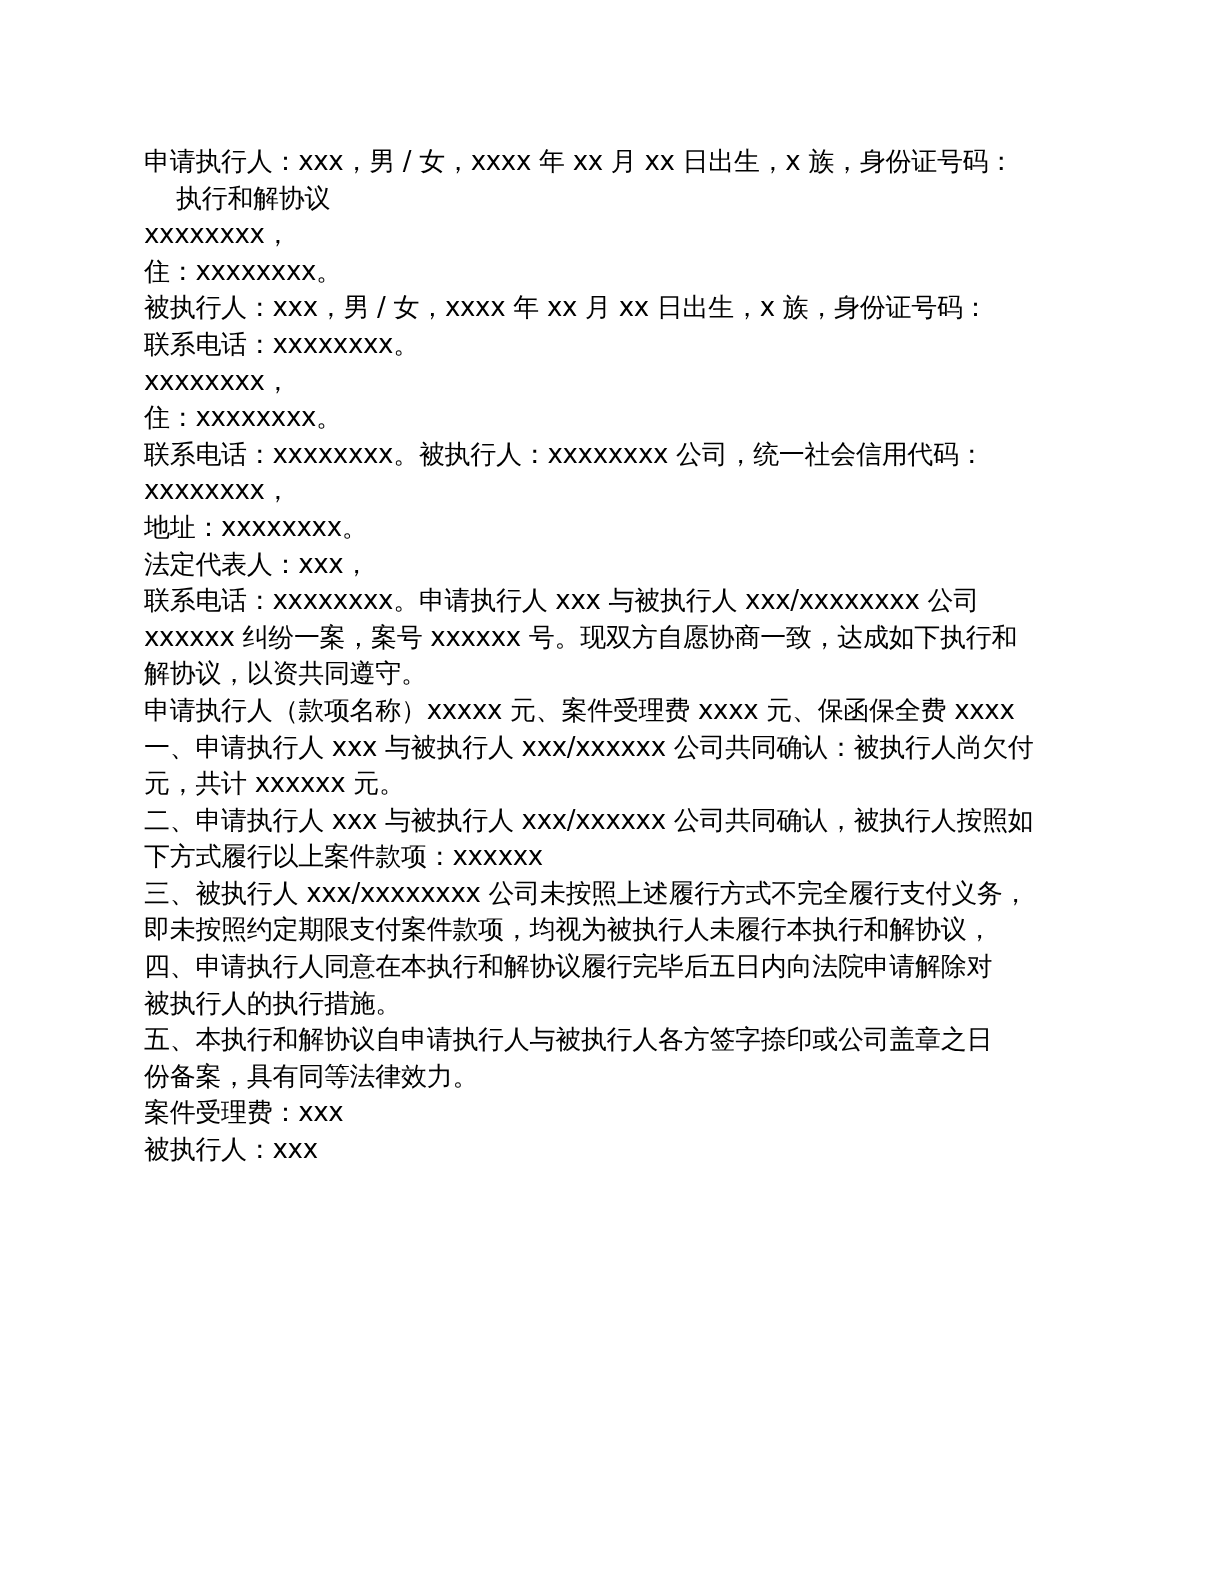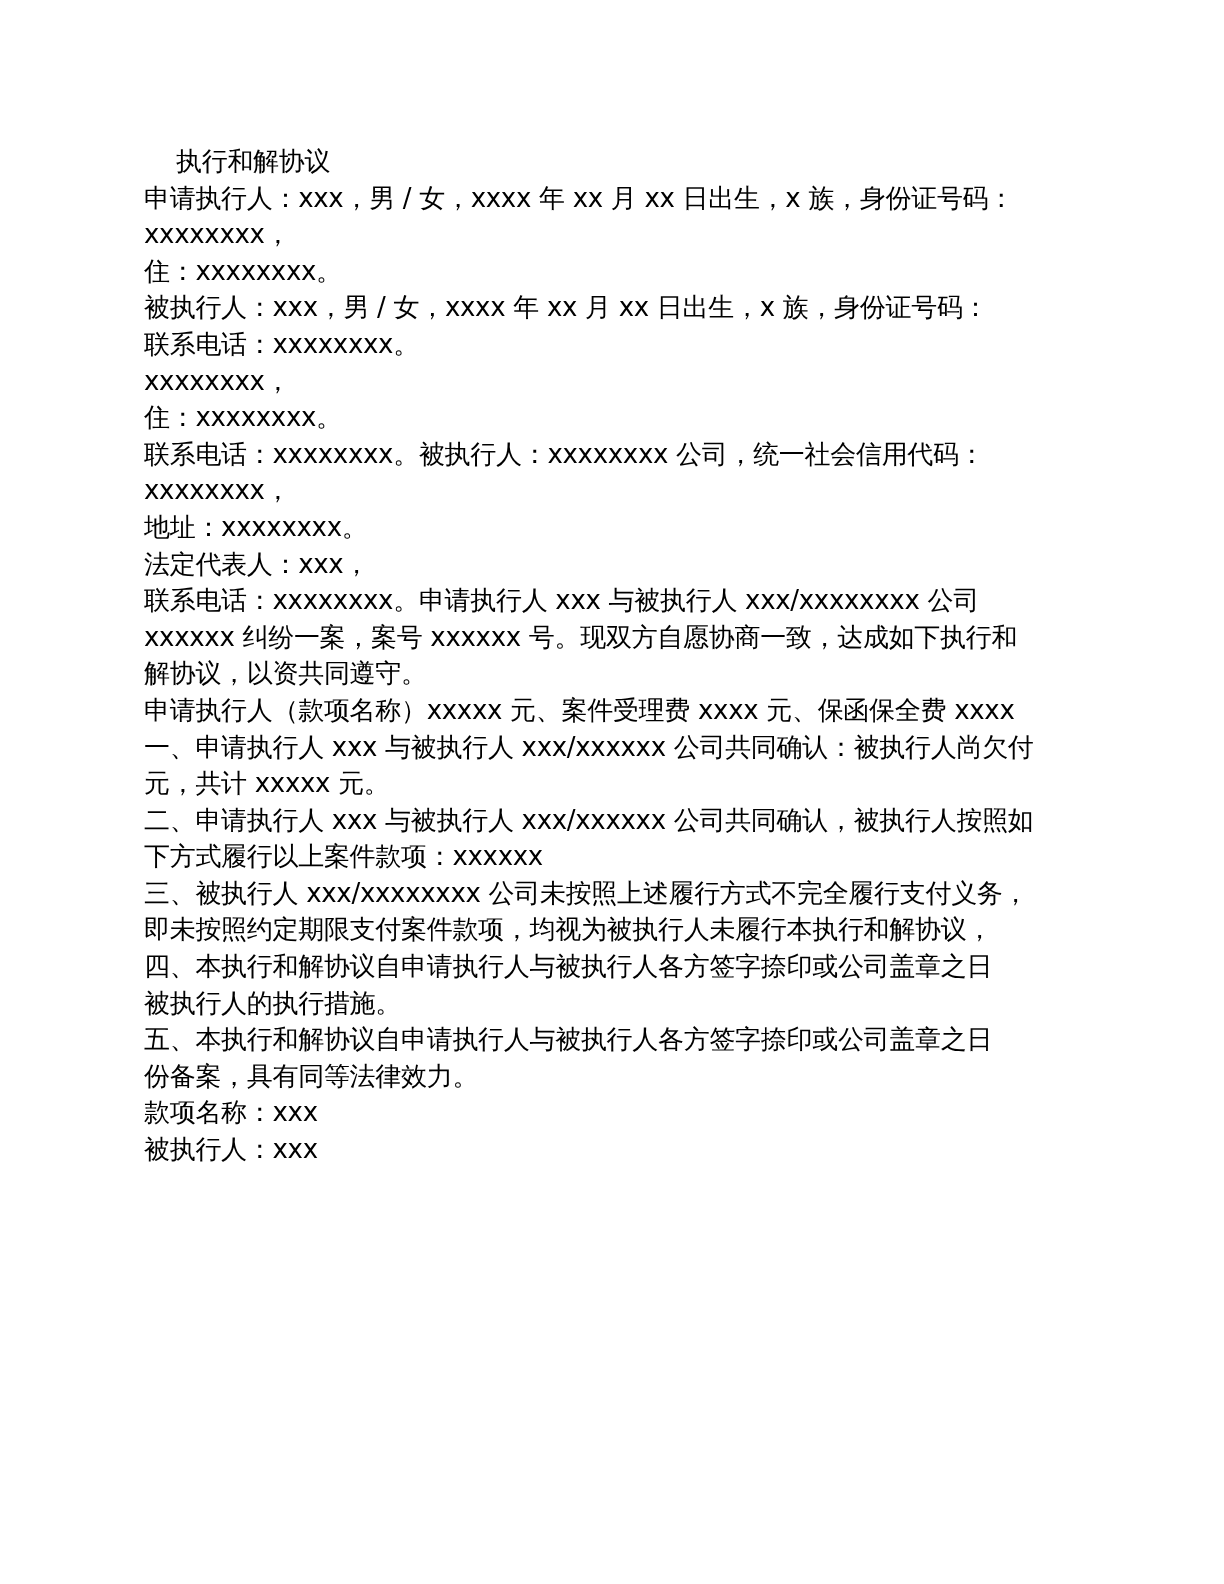--- a/index.html
+++ b/index.html
@@ -29,41 +29,41 @@
       letter-spacing: -0.3px;
     }
     .title {
       padding-left: 32px;
     }
   </style>
 </head>
 <body>
 
 <div class="page">
+  <div class="line">申请执行人：xxx，男 / 女，xxxx 年 xx 月 xx 日出生，x 族，身份证号码：</div>
   <div class="line title">执行和解协议</div>
-  <div class="line">申请执行人：xxx，男 / 女，xxxx 年 xx 月 xx 日出生，x 族，身份证号码：</div>
   <div class="line">xxxxxxxx，</div>
   <div class="line">住：xxxxxxxx。</div>
   <div class="line">被执行人：xxx，男 / 女，xxxx 年 xx 月 xx 日出生，x 族，身份证号码：</div>
   <div class="line">联系电话：xxxxxxxx。</div>
   <div class="line">xxxxxxxx，</div>
   <div class="line">住：xxxxxxxx。</div>
   <div class="line">联系电话：xxxxxxxx。被执行人：xxxxxxxx 公司，统一社会信用代码：</div>
   <div class="line">xxxxxxxx，</div>
   <div class="line">地址：xxxxxxxx。</div>
   <div class="line">法定代表人：xxx，</div>
   <div class="line">联系电话：xxxxxxxx。申请执行人 xxx 与被执行人 xxx/xxxxxxxx 公司</div>
   <div class="line">xxxxxx 纠纷一案，案号 xxxxxx 号。现双方自愿协商一致，达成如下执行和</div>
   <div class="line">解协议，以资共同遵守。</div>
   <div class="line">申请执行人（款项名称）xxxxx 元、案件受理费 xxxx 元、保函保全费 xxxx</div>
   <div class="line">一、申请执行人 xxx 与被执行人 xxx/xxxxxx 公司共同确认：被执行人尚欠付</div>
-  <div class="line">元，共计 xxxxx 元。</div>
+  <div class="line">元，共计 xxxxxx 元。</div>
   <div class="line">二、申请执行人 xxx 与被执行人 xxx/xxxxxx 公司共同确认，被执行人按照如</div>
   <div class="line">下方式履行以上案件款项：xxxxxx</div>
   <div class="line">三、被执行人 xxx/xxxxxxxx 公司未按照上述履行方式不完全履行支付义务，</div>
   <div class="line">即未按照约定期限支付案件款项，均视为被执行人未履行本执行和解协议，</div>
-  <div class="line">四、本执行和解协议自申请执行人与被执行人各方签字捺印或公司盖章之日</div>
+  <div class="line">四、申请执行人同意在本执行和解协议履行完毕后五日内向法院申请解除对</div>
   <div class="line">被执行人的执行措施。</div>
   <div class="line">五、本执行和解协议自申请执行人与被执行人各方签字捺印或公司盖章之日</div>
   <div class="line">份备案，具有同等法律效力。</div>
-  <div class="line">款项名称：xxx</div>
+  <div class="line">案件受理费：xxx</div>
   <div class="line">被执行人：xxx</div>
 </div>
 
 </body></html>

